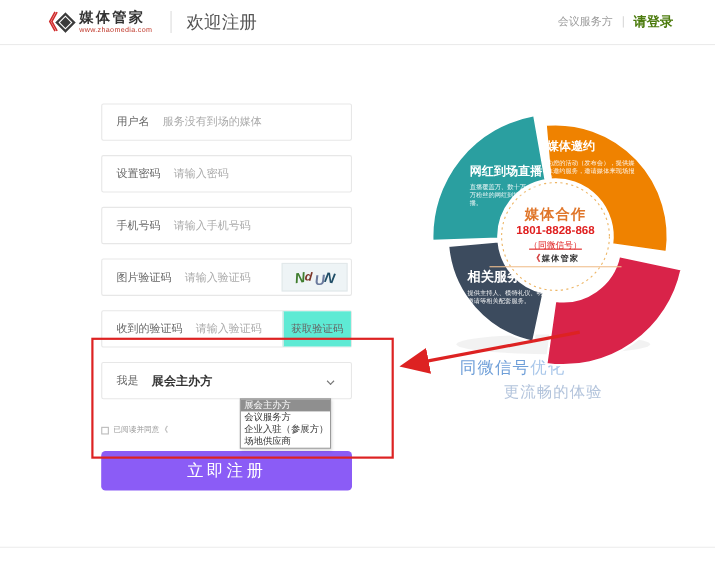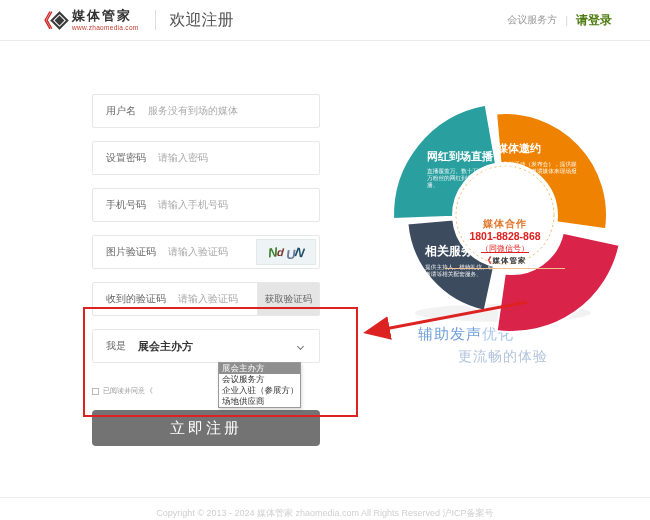--- a/index.html
+++ b/index.html
@@ -33,57 +33,57 @@
 
   .captcha { position:absolute; right:3px; top:3px; width:60px; height:26px; background:#eef4f6;
              border:1px solid #e2e8ea; display:flex; align-items:center; justify-content:center;
              font-weight:bold; font-style:italic; font-size:13px; cursor:pointer; }
   .captcha span { display:inline-block; }
   .cc0 { color:#3f7d2e; transform:rotate(-8deg); }
   .cc1 { color:#7a3527; transform:rotate(5deg); font-size:11px; }
   .cc2 { color:#6b7b9e; transform:rotate(-4deg) translateY(2px); margin-left:2px; }
   .cc3 { color:#1f4d66; transform:rotate(10deg); }
 
-  .sms-btn { position:absolute; right:0; top:0; height:32px; width:62px; background:#e5e5e5;
+  .sms-btn { position:absolute; right:0; top:0; height:32px; width:62px; background:#5eead4;
              border-left:1px solid #e7e7e7; display:flex; align-items:center; justify-content:center;
              font-size:9.5px; color:#666; cursor:pointer; }
 
   .caret { position:absolute; right:16px; top:14px; width:5px; height:5px;
            border-right:1.5px solid #777; border-bottom:1.5px solid #777; transform:rotate(45deg); }
 
   
   .dd-panel { position:absolute; left:218px; top:362px; width:83px; background:#fff;
               border:1px solid #9a9a9a; z-index:5; box-shadow:1px 2px 3px rgba(0,0,0,.15); }
   .dd-opt { height:11px; line-height:11px; font-size:8.5px; color:#333; padding-left:3px;
             white-space:nowrap; cursor:pointer; }
   .dd-opt.sel { background:#8f8f8f; color:#fff; }
 
   
   .agree { position:absolute; left:92px; top:386px; display:flex; align-items:center; z-index:1; }
   .cbx { width:7px; height:7px; border:1px solid #bbb; background:#fff; cursor:pointer; }
   .agree-label { font-size:7px; color:#999; margin-left:4px; white-space:nowrap; }
   .agree-suffix { font-size:7px; color:#888; margin-left:1px; }
 
-  .submit-btn { position:absolute; left:92px; top:410px; width:228px; height:36px; background:#737373;
+  .submit-btn { position:absolute; left:92px; top:410px; width:228px; height:36px; background:#8b5cf6;
                 border:none; border-radius:4px; color:#fff; font-size:15px; letter-spacing:3px;
                 display:flex; align-items:center; justify-content:center; cursor:pointer;
                 font-family:inherit; z-index:2; }
 
   
   .anno-box { position:absolute; left:83px; top:307px; width:275px; height:110px;
               border:2px solid #dd2222; z-index:8; pointer-events:none; }
   .anno-arrow { position:absolute; left:355px; top:292px; width:185px; height:50px; z-index:9; pointer-events:none; }
 
   
   .wheel { position:absolute; left:385px; top:95px; width:240px; height:240px; z-index:1; }
   .wheel-label { position:absolute; color:#fff; line-height:1.25; }
   .wl-title { font-weight:bold; }
   .wl-desc { font-size:6px; transform:scale(.95); transform-origin:left top; opacity:.92; }
   .wc { position:absolute; left:60px; top:92px; width:120px; text-align:center; line-height:1.3; }
-  .wc-coop { font-size:10px; color:#e0762a; font-weight:bold; letter-spacing:1px;margin-top:30px; }
+  .wc-coop { font-size:13px; color:#e0762a; font-weight:bold; letter-spacing:1px; }
   .wc-phone { font-size:10.5px; color:#e02020; font-weight:bold; }
   .wc-wechat { font-size:8px; color:#e02020;text-decoration:underline; }
   .wc-badge { margin-top:2px; display:flex; align-items:center; justify-content:center; gap:2px;
               border-bottom:1px solid #f0c090; padding-bottom:2px; }
   .wc-badge .bchev { color:#cf2a2a; font-size:8px; font-weight:bold; letter-spacing:-1px; }
   .wc-badge .bname { font-size:7.5px; color:#333; font-weight:bold; letter-spacing:1px; }
 
   
   .promo1 { position:absolute; left:418px; top:325px; font-size:15px; letter-spacing:1px; }
   .promo1 .p1a { color:#6f9fd8; } .promo1 .p1b { color:#a9c7ea; }
@@ -188,39 +188,38 @@
       <path d="M 227.6 142.9 A 110 110 0 0 1 104.7 228.9 L 112.8 171.5 A 52 52 0 0 0 170.9 130.8 Z" transform="translate(7,7)" fill="#d92349" stroke="#fff" stroke-width="2"></path>
       <path d="M 99.6 215.8 A 98 98 0 0 1 22.4 128.5 L 68.2 124.5 A 52 52 0 0 0 109.2 170.9 Z" fill="#3c4b5e" stroke="#fff" stroke-width="2"></path>
       <circle cx="120" cy="120" r="50" fill="#fff"></circle>
       <circle cx="120" cy="120" r="49" fill="none" stroke="#e8a33d" stroke-width="1" stroke-dasharray="2 3" opacity=".8"></circle>
     </svg>
 
     <div class="wheel-label" style="left:42px; top:55px; width:95px;">
       <div class="wl-title" style="font-size:11px;">网红到场直播</div>
       <div class="wl-desc" style="width:72px; margin-top:4px;">直播覆盖万、数十万、数百万粉丝的网红到场现场直播。</div>
     </div>
-    <div class="wheel-label" style="left:112px; top:47px; width:95px;">
+    <div class="wheel-label" style="left:112px; top:32px; width:95px;">
       <div class="wl-title" style="font-size:11px;">媒体邀约</div>
       <div class="wl-desc" style="width:86px; margin-top:5px;">为您的活动（发布会），提供媒体邀约服务，邀请媒体来现场报道。</div>
     </div>
     <div class="wheel-label" style="left:40px; top:149px; width:90px;">
       <div class="wl-title" style="font-size:12px;">相关服务</div>
       <div class="wl-desc" style="width:80px; margin-top:5px;">提供主持人、模特礼仪、明星邀请等相关配套服务。</div>
     </div>
 
     <div class="wc">
       <div class="wc-coop">媒体合作</div>
       <div class="wc-phone">1801-8828-868</div>
       <div class="wc-wechat">（同微信号）</div>
       <div class="wc-badge">
         <span class="bchev">《</span>
         <span class="bname">媒体管家</span>
       </div>
     </div>
   </div>
 
-  <div class="promo1"><span class="p1a">辅助发声</span><span class="p1b">优化</span></div>
+  <div class="promo1"><span class="p1a">同微信号</span><span class="p1b">优化</span></div>
   <div class="promo2">更流畅的体验</div>
 
   <div class="footer-line"></div>
-  <div class="footer-text">Copyright © 2013 - 2024 媒体管家 zhaomedia.com All Rights Reserved 沪ICP备案号</div>
 
 </div>
 
 </body></html>

